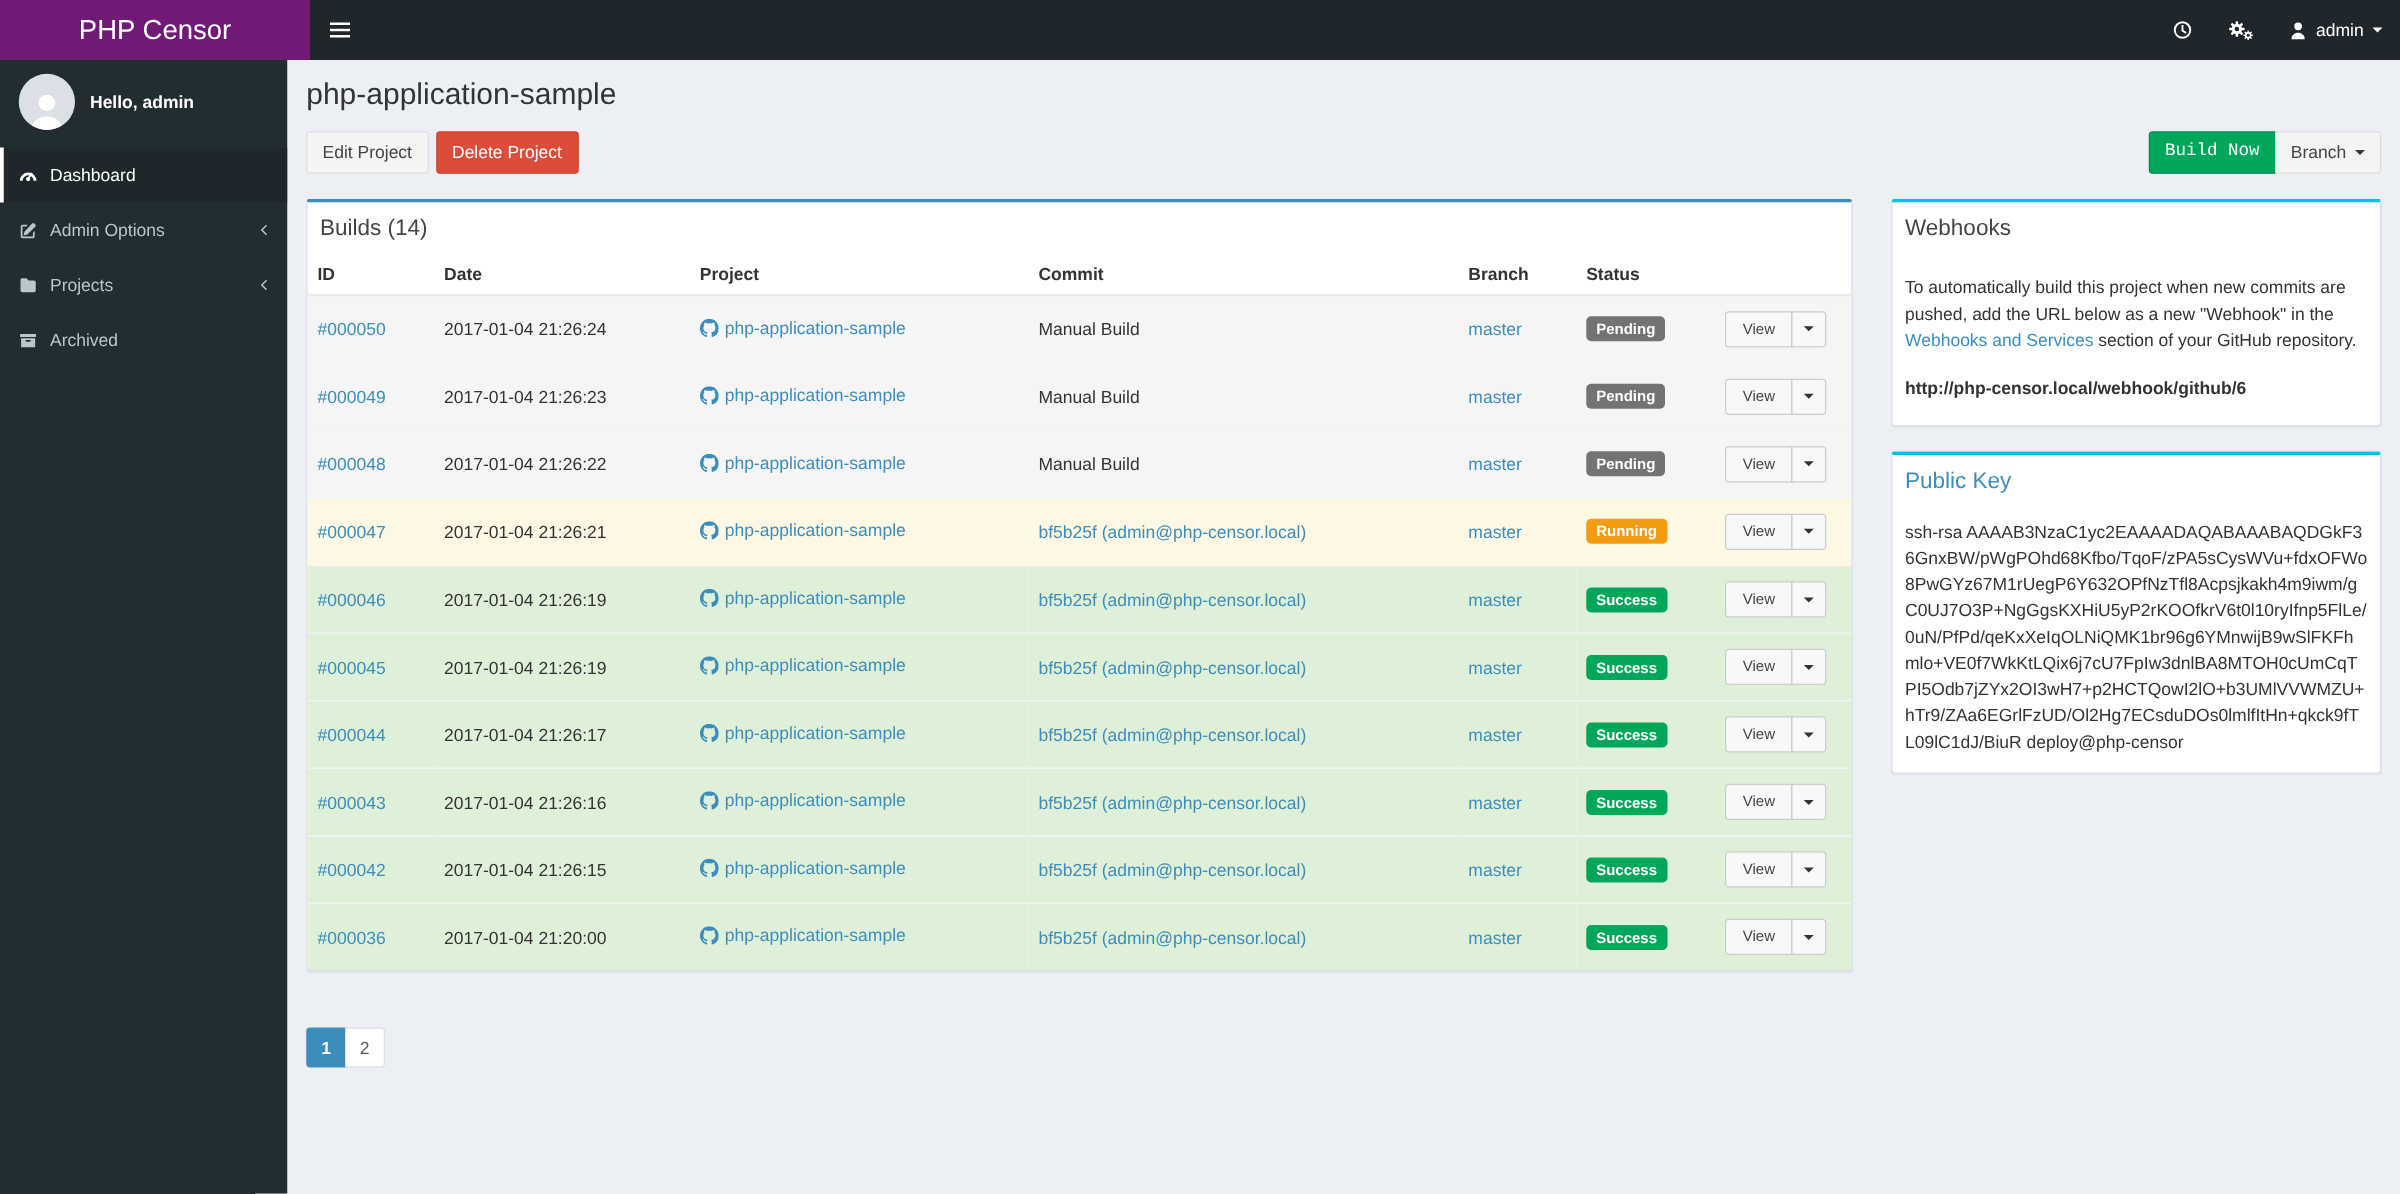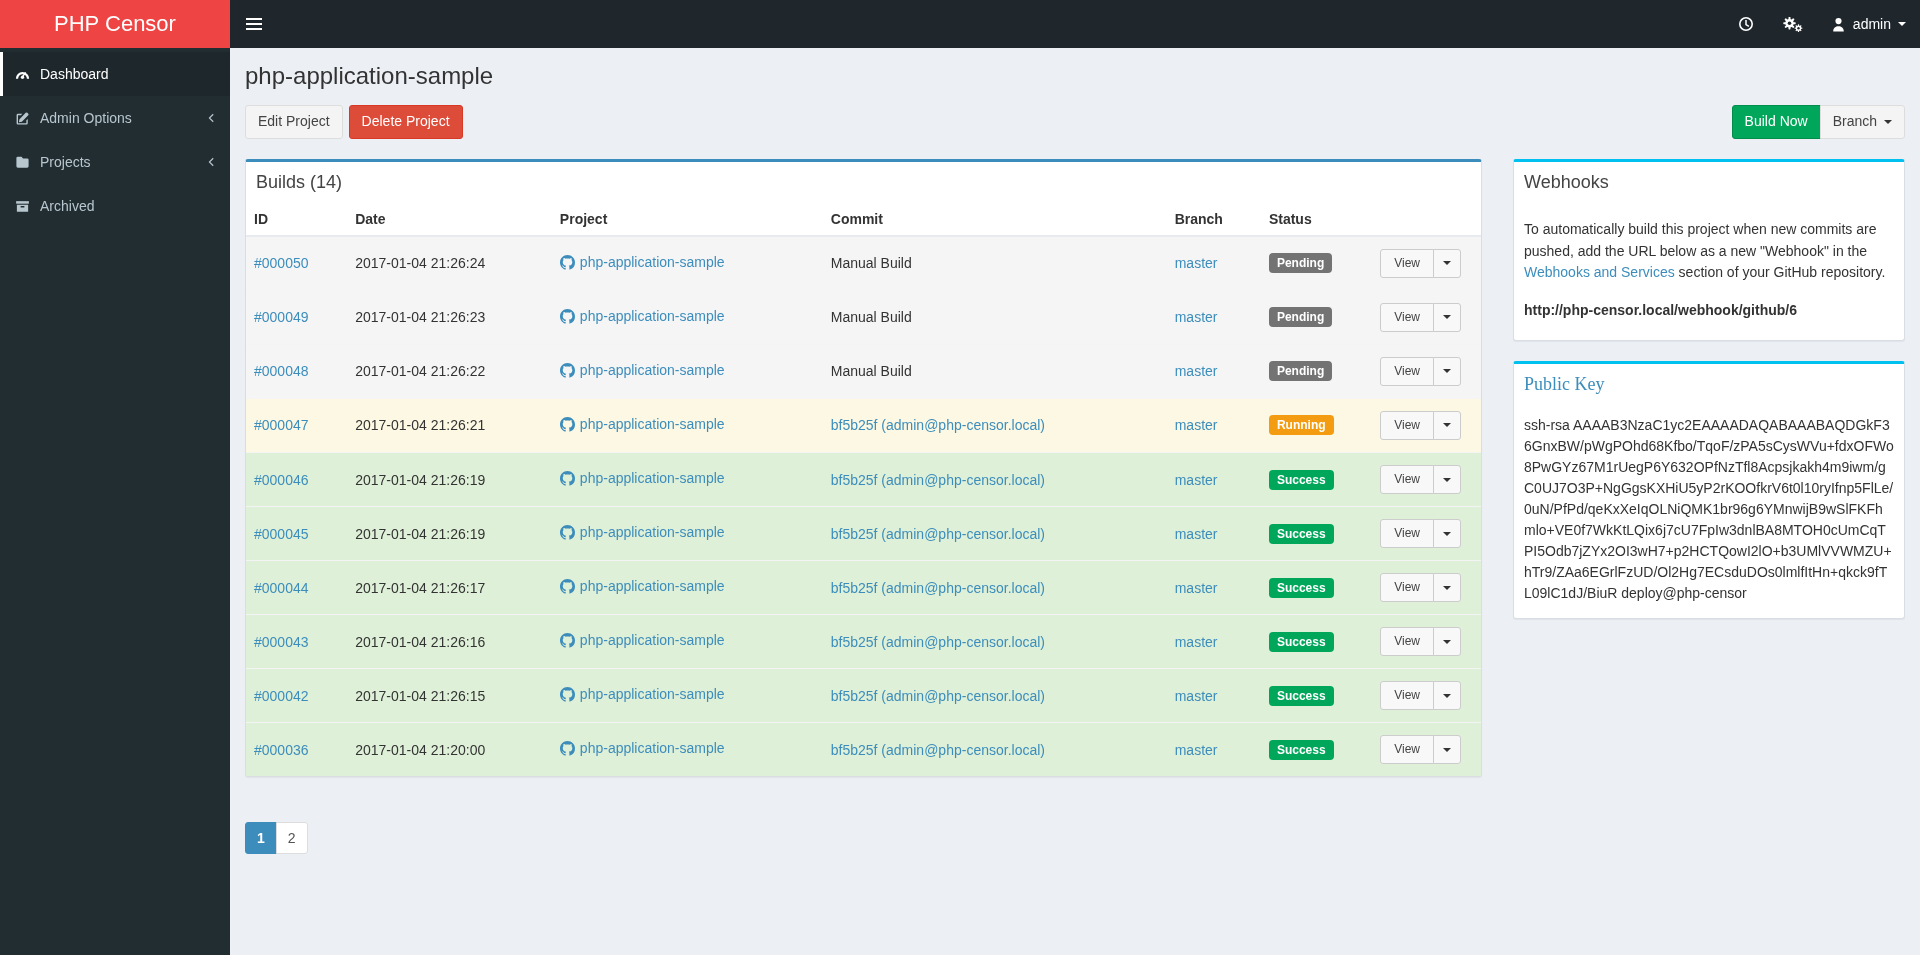--- a/index.html
+++ b/index.html
@@ -6,21 +6,21 @@
   html,body { margin:0; padding:0; }
   body {
     width:1920px; height:955px; overflow:hidden;
     font-family:"Liberation Sans","DejaVu Sans",sans-serif;
     font-size:14px; color:#333; background:#ecf0f5;
   }
   .app { position:relative; width:1920px; height:955px; }
 
   
   .main-header { position:absolute; top:0; left:0; width:1920px; height:48px; display:flex; z-index:10; }
-  .logo { width:230px; height:48px; background:#ef4444; color:#fff; font-size:22px; line-height:48px; text-align:center; font-weight:400; flex:none; }
+  .logo { width:248px; height:48px; background:#701a75; color:#fff; font-size:22px; line-height:48px; text-align:center; font-weight:400; flex:none; }
   .navbar { flex:1; background:#1f272d; display:flex; align-items:center; }
   .hamburger { width:48px; height:48px; display:flex; align-items:center; justify-content:center; cursor:pointer; }
   .hamburger .bars { display:flex; flex-direction:column; gap:3px; }
   .hamburger .bars i { display:block; width:16px; height:2px; background:#fff; }
   .nav-right { margin-left:auto; display:flex; align-items:center; height:48px; }
   .nav-item { height:60px; display:flex; align-items:center; padding:0 14px; color:#fff; cursor:pointer; }
   .nav-user { gap:7px; font-size:14px; }
   .caret { display:inline-block; width:0; height:0; border-left:4px solid transparent; border-right:4px solid transparent; border-top:4px solid currentColor; }
 
   
@@ -38,21 +38,21 @@
   .content-wrapper { position:absolute; top:48px; left:230px; right:0; bottom:0; background:#ecf0f5; }
   .content-header { padding:14px 15px 0 15px; }
   .page-title { margin:0; font-size:24px; font-weight:400; color:#333; }
   .toolbar { display:flex; margin-top:15px; padding:0 15px; }
   .toolbar-left { display:flex; gap:6px; }
   .toolbar-right { margin-left:auto; }
 
   .btn { display:inline-flex; align-items:center; justify-content:center; gap:7px; font-size:14px; padding:6px 12px; border-radius:3px; border:1px solid transparent; cursor:pointer; font-family:inherit; line-height:1.42; }
   .btn-default { background:#f4f4f4; border-color:#ddd; color:#444; }
   .btn-danger  { background:#dd4b39; border-color:#d73925; color:#fff; }
-  .btn-success { background:#00a65a; border-color:#008d4c; color:#fff; }
+  .btn-success { background:#00a65a; border-color:#008d4c; color:#fff;font-family:Liberation Mono, monospace; }
   .btn-group { display:inline-flex; }
   .btn-group .btn:not(:first-child) { border-top-left-radius:0; border-bottom-left-radius:0; margin-left:-1px; }
   .btn-group .btn:not(:last-child)  { border-top-right-radius:0; border-bottom-right-radius:0; }
 
   .content { display:flex; align-items:flex-start; gap:31px; padding:0 15px; margin-top:20px; }
   .col-main { width:1237px; flex:none; }
   .col-side { flex:1; }
 
   .box { background:#fff; border:1px solid #d9dee4; border-top:3px solid #3c8dbc; border-radius:3px; box-shadow:0 1px 1px rgba(0,0,0,.05); }
   .box-info { border-top-color:#00c0ef; }
@@ -84,21 +84,21 @@
   .caret-dark { border-top-color:#333; }
 
   .pagination { display:inline-flex; list-style:none; margin:45px 0 0 0; padding:0; }
   .page-btn { min-width:30px; height:32px; display:flex; align-items:center; justify-content:center; background:#fff; border:1px solid #ddd; color:#555; margin-left:-1px; cursor:pointer; font-size:14px; padding:0 11px; }
   .page-btn:first-child { border-radius:3px 0 0 3px; margin-left:0; }
   .page-btn:last-child { border-radius:0 3px 3px 0; }
   .page-btn.active { background:#3c8dbc; border-color:#3c8dbc; color:#fff; font-weight:700; }
 
   .side-box p { margin:6px 0 0 0; font-size:14px; line-height:1.55; color:#333; }
   .webhook-url { font-weight:700; margin:16px 0 8px 0 !important; }
-  .pk-title { color:#3c8dbc;font-family:Liberation Serif, serif; }
+  .pk-title { color:#3c8dbc; }
   .pk-body { font-size:14px; line-height:1.5; word-break:break-all; color:#333; padding-bottom:14px; }
   svg { display:block; }
 </style>
 </head>
 <body>
 
 <div class="app">
 
   <header class="main-header">
     <div class="logo">PHP Censor</div>
@@ -146,20 +146,28 @@
               </svg>
           </span>
           <span>admin</span>
           <span class="caret"></span>
         </a>
       </div>
     </nav>
   </header>
 
   <aside class="sidebar">
+    <div class="user-panel">
+      <span class="avatar">
+        <svg width="31" height="31" viewBox="0 0 16 16" fill="#fff">
+            <path d="M8 8.2A3.4 3.4 0 1 0 8 1.4a3.4 3.4 0 0 0 0 6.8zM1.6 16c0-3.4 2.9-5.6 6.4-5.6s6.4 2.2 6.4 5.6H1.6z"></path>
+          </svg>
+      </span>
+      <span class="greeting">Hello, admin</span>
+    </div>
     <ul class="sidebar-menu">
       <li class="sidebar-item active">
         <span class="mi">
           <svg width="15" height="15" viewBox="0 0 16 16">
             <path d="M2.1 12.4 A5.9 5.9 0 1 1 13.9 12.4" fill="none" stroke="currentColor" stroke-width="2.4"></path>
             <path d="M8 10.6 L11.3 5.8" stroke="currentColor" stroke-width="1.5"></path>
             <circle cx="8" cy="10.9" r="1.8" fill="currentColor"></circle>
           </svg>
         </span>
         <span>Dashboard</span>

